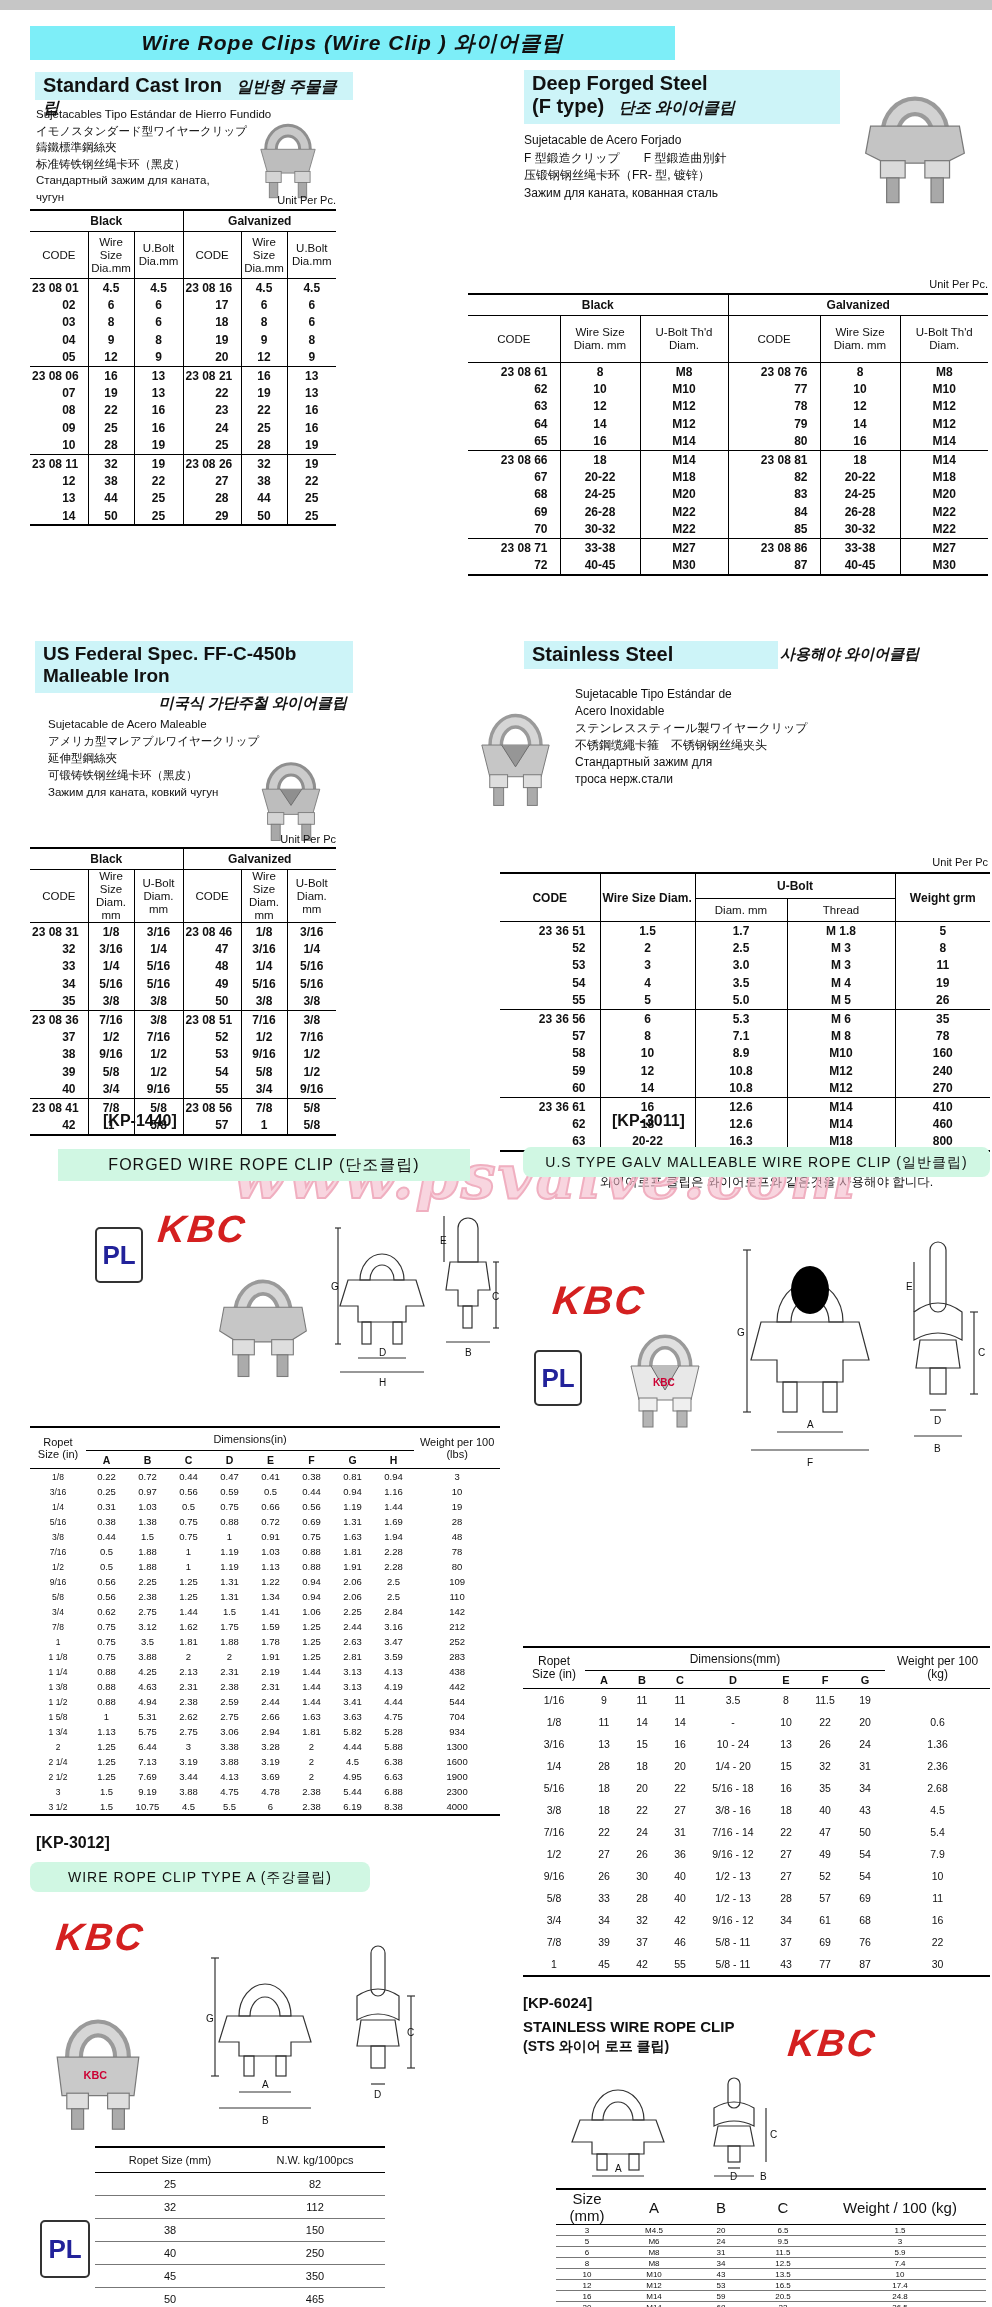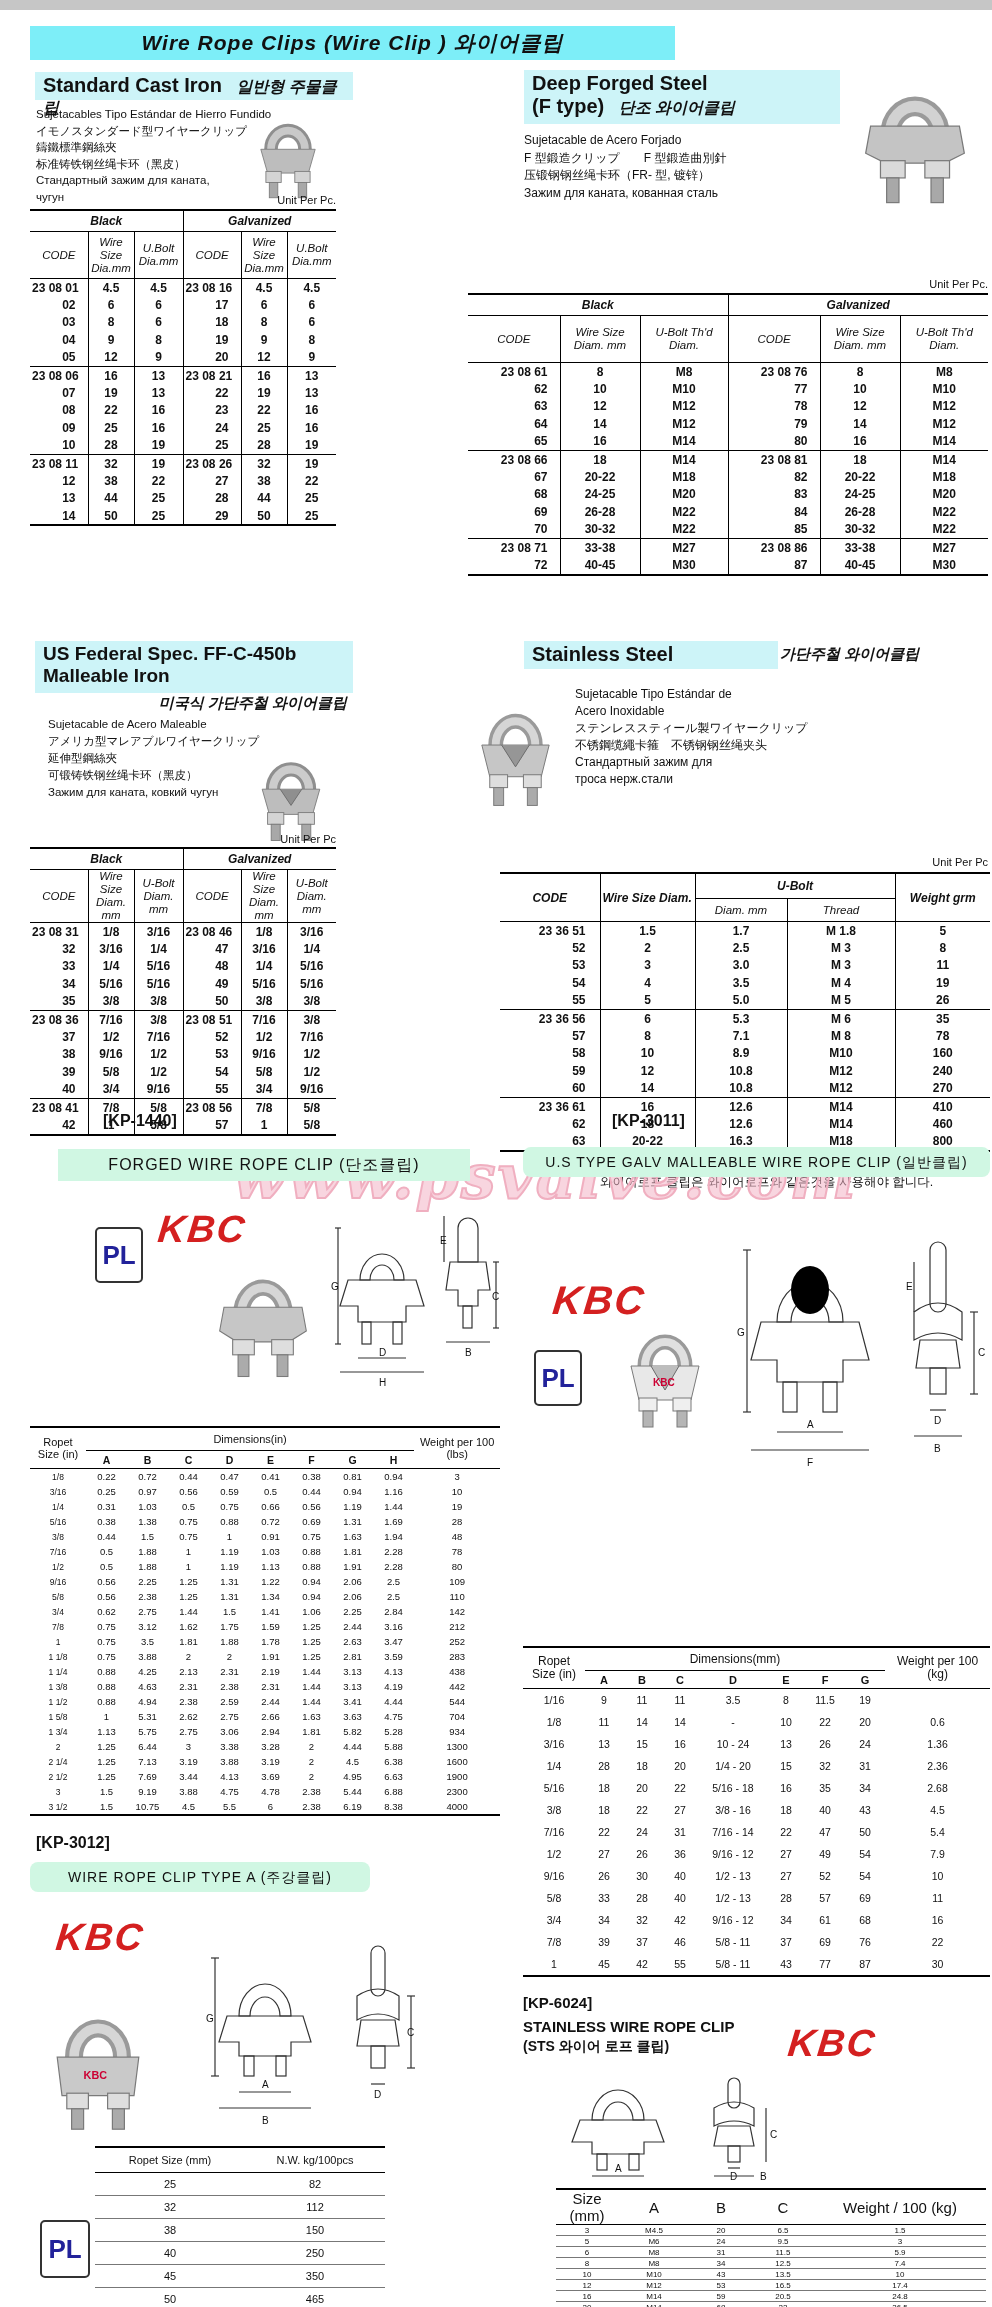--- a/index.html
+++ b/index.html
@@ -29,21 +29,21 @@
   .watermark{
     font-family:"DejaVu Serif", serif;font-weight:bold;font-style:italic;font-size:62px;
     color:rgba(242,179,196,0.55);-webkit-text-stroke:2px #f0afc0;letter-spacing:2px;pointer-events:none;
   }
   .stitle{font-weight:bold;font-size:15px;}
   
   table{border-collapse:collapse;table-layout:fixed;width:100%;}
   th,td{padding:0 2px;overflow:hidden;white-space:nowrap;}
   .t-cat{border-top:2px solid #000;border-bottom:2px solid #000;border-left:hidden;border-right:hidden;}
   .t-cat th,.t-cat td{border-left:1px solid #000;border-right:1px solid #000;}
-  .t-cat thead{border-bottom:1px solid #000;font-style:italic;}
+  .t-cat thead{border-bottom:1px solid #000;}
   .t-cat thead tr:first-child{border-bottom:1px solid #000;}
   .t-cat thead th{font-size:12px;font-weight:normal;text-align:center;}
   .t-cat thead tr:first-child th{font-weight:bold;height:20px;}
   .t-cat thead tr:nth-child(2) th{height:46px;font-size:11.5px;white-space:normal;line-height:13px;}
   .t-cat tbody + tbody{border-top:1px solid #000;}
   .t-cat td{height:17.4px;font-size:12px;font-weight:600;text-align:center;}
   .t-cat td:nth-child(1),.t-cat td:nth-child(4){text-align:right;padding-right:12px;font-weight:bold;}
   .t4 td:nth-child(4){text-align:center !important;padding-right:2px;font-weight:600;}
   .t4 td:first-child{text-align:right;padding-right:14px;font-weight:bold;}
   .t4 thead tr:nth-child(2) th{height:22px;}
@@ -545,21 +545,21 @@
           <td>1</td>
           <td>5/8</td>
         </tr>
       </tbody>
     </table>
   </div>
 
 <div class="abs sec-head" style="left:524px;top:641px;width:238px;height:24px;">
   <span class="sec-title">Stainless Steel</span>
 </div>
-<div class="abs sec-title-kr" style="left:770px;top:645px;font-size:15px;">가단주철 와이어클립</div>
+<div class="abs sec-title-kr" style="left:770px;top:645px;font-size:15px;">사용해야 와이어클립</div>
 <svg class="abs" style="left:466px;top:684px;" width="99" height="130" viewBox="0 0 100 120">
   <path d="M30,56 A20,24 0 1 1 70,56" fill="none" stroke="#9a9a9a" stroke-width="15"></path>
   <path d="M30,56 A20,24 0 1 1 70,56" fill="none" stroke="#d6d6d6" stroke-width="8"></path>
   <path d="M16,56 H84 L76,88 H24 Z" fill="#c6c6c6" stroke="#7a7a7a"></path>
   <path d="M36,56 L50,78 L64,56" fill="#969696" stroke="#6a6a6a"></path>
   <rect x="24" y="86" width="18" height="13" fill="#dedede" stroke="#7a7a7a"></rect>
   <rect x="58" y="86" width="18" height="13" fill="#dedede" stroke="#7a7a7a"></rect>
   <rect x="28" y="99" width="10" height="18" fill="#ababab" stroke="#7a7a7a"></rect>
   <rect x="62" y="99" width="10" height="18" fill="#ababab" stroke="#7a7a7a"></rect>
 </svg>

